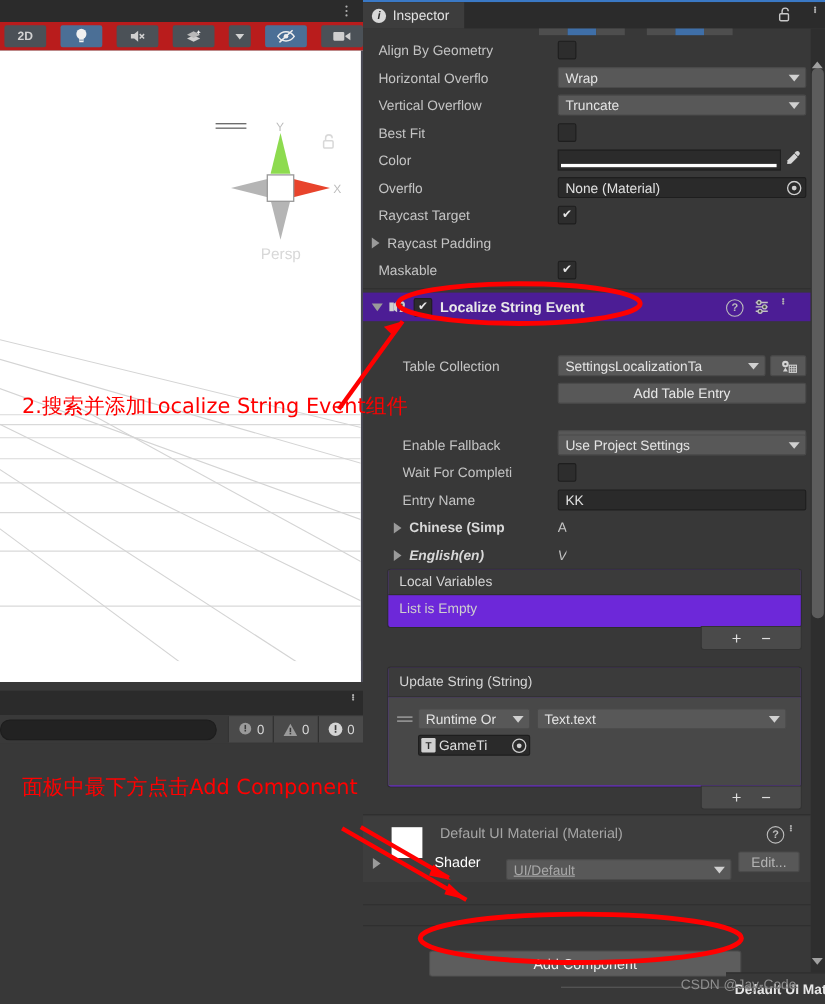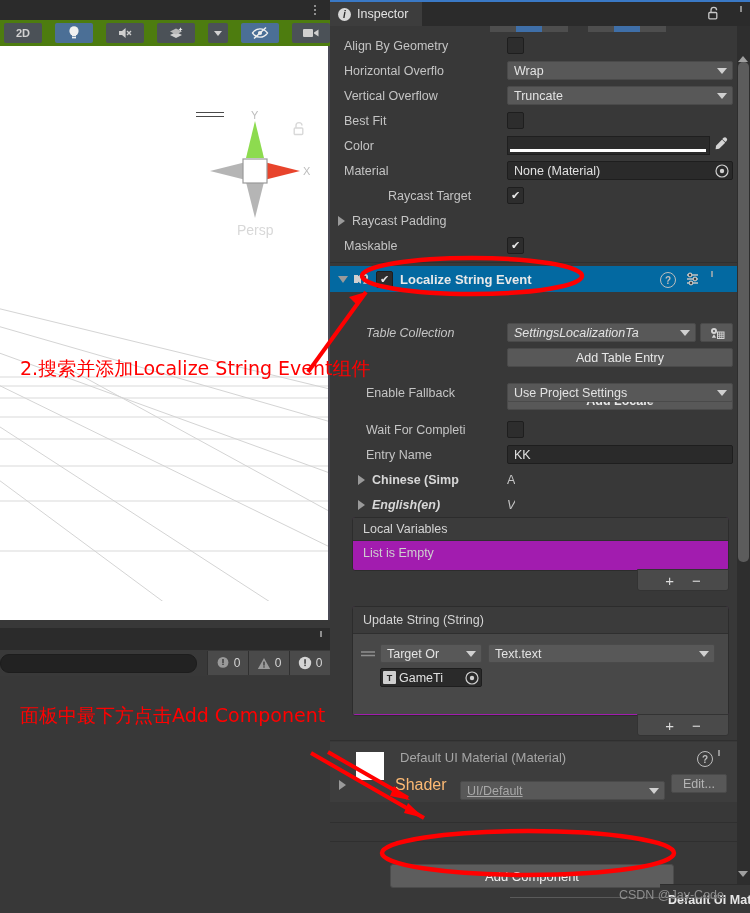--- a/index.html
+++ b/index.html
@@ -4,21 +4,21 @@
 <style>
   html,body{margin:0;padding:0;background:#383838;}
   body{width:750px;height:913px;overflow:hidden;font-family:"Liberation Sans","DejaVu Sans",sans-serif;font-size:12px;color:#c4c4c4;position:relative;}
   .root{position:absolute;inset:0;}
 
   
   #scene-panel{position:absolute;left:0;top:0;width:330px;height:628px;background:#383838;}
   #scene-tabbar{position:absolute;left:0;top:0;width:330px;height:20px;background:#2b2b2b;}
   #scene-tabbar .kebab{position:absolute;right:8px;top:2px;width:14px;height:16px;display:flex;flex-direction:column;align-items:center;justify-content:center;gap:2px;}
   .kebab i{display:block;width:2px;height:2px;border-radius:50%;background:#b0b0b0;}
-  #scene-toolbar{position:absolute;left:0;top:20px;width:330px;height:26px;background:#4d7c0f;display:flex;align-items:center;padding-left:4px;gap:13px;}
+  #scene-toolbar{position:absolute;left:0;top:20px;width:330px;height:26px;background:#b91c1c;display:flex;align-items:center;padding-left:4px;gap:13px;}
   .tb{height:20px;min-width:28px;background:#4b5157;border-radius:2px;display:flex;align-items:center;justify-content:center;color:#d2d2d2;font-size:11px;font-weight:bold;padding:0 5px;}
   .tb.on{background:#4b6f96;}
   .tb.arrow{min-width:16px;padding:0 2px;}
   .caret{width:0;height:0;border-left:4px solid transparent;border-right:4px solid transparent;border-top:5px solid #d2d2d2;}
   .tb svg{display:block;}
 
   #scene-view{position:absolute;left:0;top:46px;width:328px;height:574px;background:#ffffff;overflow:hidden;border-right:2px solid #4a4a55;}
   #scene-view svg{position:absolute;left:0;top:0;}
   #gizmo{position:absolute;left:190px;top:60px;width:130px;height:130px;}
   #persp-label{position:absolute;left:237px;top:176px;color:#d8d8d8;font-size:14px;}
@@ -56,25 +56,25 @@
   .chk{width:15px;height:15px;background:#2d2d2d;border:1px solid #1e1e1e;border-radius:2px;display:flex;align-items:center;justify-content:center;}
   .chk.on:after{content:"✔";color:#e8e8e8;font-size:11px;line-height:1;}
   .dd{height:19px;background:#585858;border:1px solid #4a4a4a;border-radius:2px;display:flex;align-items:center;padding:0 4px 0 6px;color:#e3e3e3;font-size:12.5px;position:relative;box-sizing:border-box;overflow:hidden;white-space:nowrap;}
   .dd .dcaret{position:absolute;right:5px;top:6px;width:0;height:0;border-left:5px solid transparent;border-right:5px solid transparent;border-top:6px solid #d0d0d0;}
   .btn{height:19px;background:#585858;border:1px solid #4a4a4a;border-radius:2px;display:flex;align-items:center;justify-content:center;color:#e8e8e8;font-size:12.5px;box-sizing:border-box;}
   .field{height:19px;background:#2a2a2a;border:1px solid #1e1e1e;border-radius:2px;display:flex;align-items:center;padding-left:6px;color:#e0e0e0;font-size:12.5px;box-sizing:border-box;}
   .foldout{width:0;height:0;border-top:5px solid transparent;border-bottom:5px solid transparent;border-left:7px solid #9a9a9a;}
   .foldout.open{border-left:5px solid transparent;border-right:5px solid transparent;border-top:7px solid #9a9a9a;border-bottom:0;}
   .sep{position:absolute;left:0;width:407px;height:1px;background:#2f2f2f;}
 
-  .comp-head{position:absolute;left:0;width:407px;height:26px;background:#0369a1;display:flex;align-items:center;}
+  .comp-head{position:absolute;left:0;width:407px;height:26px;background:#4c1d95;display:flex;align-items:center;}
   .comp-title{color:#e9e9e9;font-size:13px;font-weight:bold;}
   .help-glyph{width:14px;height:14px;border-radius:50%;border:1.5px solid #bdbdbd;color:#bdbdbd;font-size:10px;font-weight:bold;display:flex;align-items:center;justify-content:center;}
 
-  .listbox{position:absolute;background:#a21caf;border:1px solid #2c2c2c;border-radius:3px;}
+  .listbox{position:absolute;background:#6d28d9;border:1px solid #2c2c2c;border-radius:3px;}
   .listhdr{height:22px;display:flex;align-items:center;padding-left:10px;color:#d4d4d4;font-size:12.5px;background:#3b3b3b;border-bottom:1px solid #2f2f2f;}
   .listrow{height:24px;display:flex;align-items:center;padding-left:10px;color:#cfcfcf;font-size:12.5px;}
   .pmbar{position:absolute;height:20px;background:#4a4a4a;border:1px solid #333;border-radius:0 0 3px 3px;display:flex;align-items:center;justify-content:center;gap:18px;color:#ddd;font-size:15px;}
 
   .matbox{position:absolute;left:0;width:407px;background:#3d3d3d;}
   .swatch{width:28px;height:28px;background:#ffffff;}
 
   
   .ann{position:absolute;color:#ff0000;font-family:"DejaVu Sans","Liberation Sans",sans-serif;font-size:19px;white-space:nowrap;pointer-events:none;}
   .annsvg{position:absolute;left:0;top:0;width:750px;height:913px;pointer-events:none;}
@@ -314,34 +314,34 @@
         </span>
         <span style="position:absolute;left:383px;">
           <svg width="16" height="16" viewBox="0 0 16 16">
               <path d="M10.5 1.8a2.2 2.2 0 0 1 3.1 3.1l-1.2 1.2-3.1-3.1z" fill="#d5d5d5"></path>
               <path d="M9.1 3.6l3.1 3.1-6.1 6.1-3.5.4.4-3.5z" fill="#d5d5d5"></path>
             </svg>
         </span>
       </div>
 
       <div class="row" style="top:132px;">
-        <span class="lbl" style="left:14px;width:165px;">Material</span>
+        <span class="lbl" style="left:14px;width:165px;">Overflo</span>
         <span class="field" style="position:absolute;left:177px;width:226px;">
           <span>None (Material)</span>
           <span style="position:absolute;right:3px;top:2px;">
             <svg width="14" height="14" viewBox="0 0 14 14">
                 <circle cx="7" cy="7" r="6" fill="none" stroke="#cfcfcf" stroke-width="1.2"></circle>
                 <circle cx="7" cy="7" r="2.2" fill="#cfcfcf"></circle>
               </svg>
           </span>
         </span>
       </div>
 
       <div class="row" style="top:157px;">
-        <span class="lbl" style="left:14px;width:165px;margin-left:44px;">Raycast Target</span>
+        <span class="lbl" style="left:14px;width:165px;">Raycast Target</span>
         <span class="chk on" style="position:absolute;left:177px;"></span>
       </div>
 
       <div class="row" style="top:182px;">
         <span class="foldout" style="position:absolute;left:8px;top:8px;"></span>
         <span class="lbl" style="left:22px;width:165px;">Raycast Padding</span>
       </div>
 
       <div class="row" style="top:207px;">
         <span class="lbl" style="left:14px;width:165px;">Maskable</span>
@@ -373,21 +373,21 @@
             </svg>
         </span>
         <span class="kebab" style="position:absolute;left:381px;top:5px;">
             <i></i>
             <i></i>
             <i></i>
           </span>
       </div>
 
 
-      <div class="row" style="top:294px;font-style:italic;">
+      <div class="row" style="top:294px;">
         <span class="lbl" style="left:36px;width:140px;">Table Collection</span>
         <span class="dd" style="position:absolute;left:177px;width:189px;">
           <span>SettingsLocalizationTa</span>
             <span class="dcaret"></span>
         </span>
         <span class="btn" style="position:absolute;left:370px;width:33px;">
           <svg width="16" height="14" viewBox="0 0 16 14">
               <circle cx="5" cy="5" r="3" fill="#d4d4d4"></circle>
               <circle cx="5" cy="5" r="1.1" fill="#585858"></circle>
               <path d="M5 8.2l2.2 3.6H2.8z" fill="#d4d4d4"></path>
@@ -398,21 +398,21 @@
       </div>
 
       <div class="row" style="top:319px;">
         <span class="btn" style="position:absolute;left:177px;width:226px;">Add Table Entry</span>
       </div>
 
       <div class="row" style="top:362px;font-weight:bold;">
         <span class="btn" style="position:absolute;left:177px;width:226px;">Add Locale</span>
       </div>
 
-      <div class="row" style="top:354px;">
+      <div class="row" style="top:366px;">
         <span class="lbl" style="left:36px;width:140px;">Enable Fallback</span>
         <span class="dd" style="position:absolute;left:177px;width:226px;">
           <span>Use Project Settings</span>
             <span class="dcaret"></span>
         </span>
       </div>
 
       <div class="row" style="top:391px;">
         <span class="lbl" style="left:36px;width:140px;">Wait For Completi</span>
         <span class="chk" style="position:absolute;left:177px;"></span>
@@ -448,21 +448,21 @@
 
       <div class="listbox" style="left:22px;top:580px;width:375px;height:108px;">
         <div class="listhdr" style="height:26px;">Update String (String)</div>
         <div style="position:relative;height:80px;background:#484848;">
           <span style="position:absolute;left:7px;top:14px;">
             <svg width="16" height="10" viewBox="0 0 16 10">
                 <path d="M1 3h14M1 6.5h14" stroke="#8f8f8f" stroke-width="1.6"></path>
               </svg>
           </span>
           <span class="dd" style="position:absolute;left:27px;top:10px;width:102px;">
-            <span>Target Or</span>
+            <span>Runtime Or</span>
               <span class="dcaret"></span>
           </span>
           <span class="dd" style="position:absolute;left:135px;top:10px;width:227px;">
             <span>Text.text</span>
               <span class="dcaret"></span>
           </span>
           <span class="field" style="position:absolute;left:27px;top:34px;width:102px;padding-left:2px;gap:3px;">
             <span style="width:13px;height:13px;background:#d0d0d0;color:#2a2a2a;font-size:9px;font-weight:bold;display:inline-flex;align-items:center;justify-content:center;border-radius:1px;">T</span>
             <span>GameTi</span>
             <span style="position:absolute;right:2px;top:2px;">
@@ -485,21 +485,21 @@
         <div style="position:relative;height:60px;">
           <span class="swatch" style="position:absolute;left:26px;top:10px;"></span>
           <span style="position:absolute;left:70px;top:8px;color:#a6a6a6;font-size:13px;">Default UI Material (Material)</span>
           <span class="help-glyph" style="position:absolute;left:367px;top:9px;">?</span>
           <span class="kebab" style="position:absolute;left:388px;top:8px;">
               <i></i>
               <i></i>
               <i></i>
             </span>
           <span class="foldout" style="position:absolute;left:9px;top:38px;"></span>
-          <span style="position:absolute;left:65px;top:34px;color:#fdba74;font-size:16px;">Shader</span>
+          <span style="position:absolute;left:65px;top:34px;color:#ffffff;font-size:13px;">Shader</span>
           <span class="dd" style="position:absolute;left:130px;top:39px;width:205px;color:#a8a8a8;text-decoration:underline;">
             <span>UI/Default</span>
               <span class="dcaret"></span>
           </span>
           <span class="btn" style="position:absolute;left:341px;top:32px;width:56px;color:#b5b5b5;">Edit...</span>
         </div>
       </div>
 
       <div class="sep" style="top:796px;"></div>
       <div class="sep" style="top:815px;"></div>

